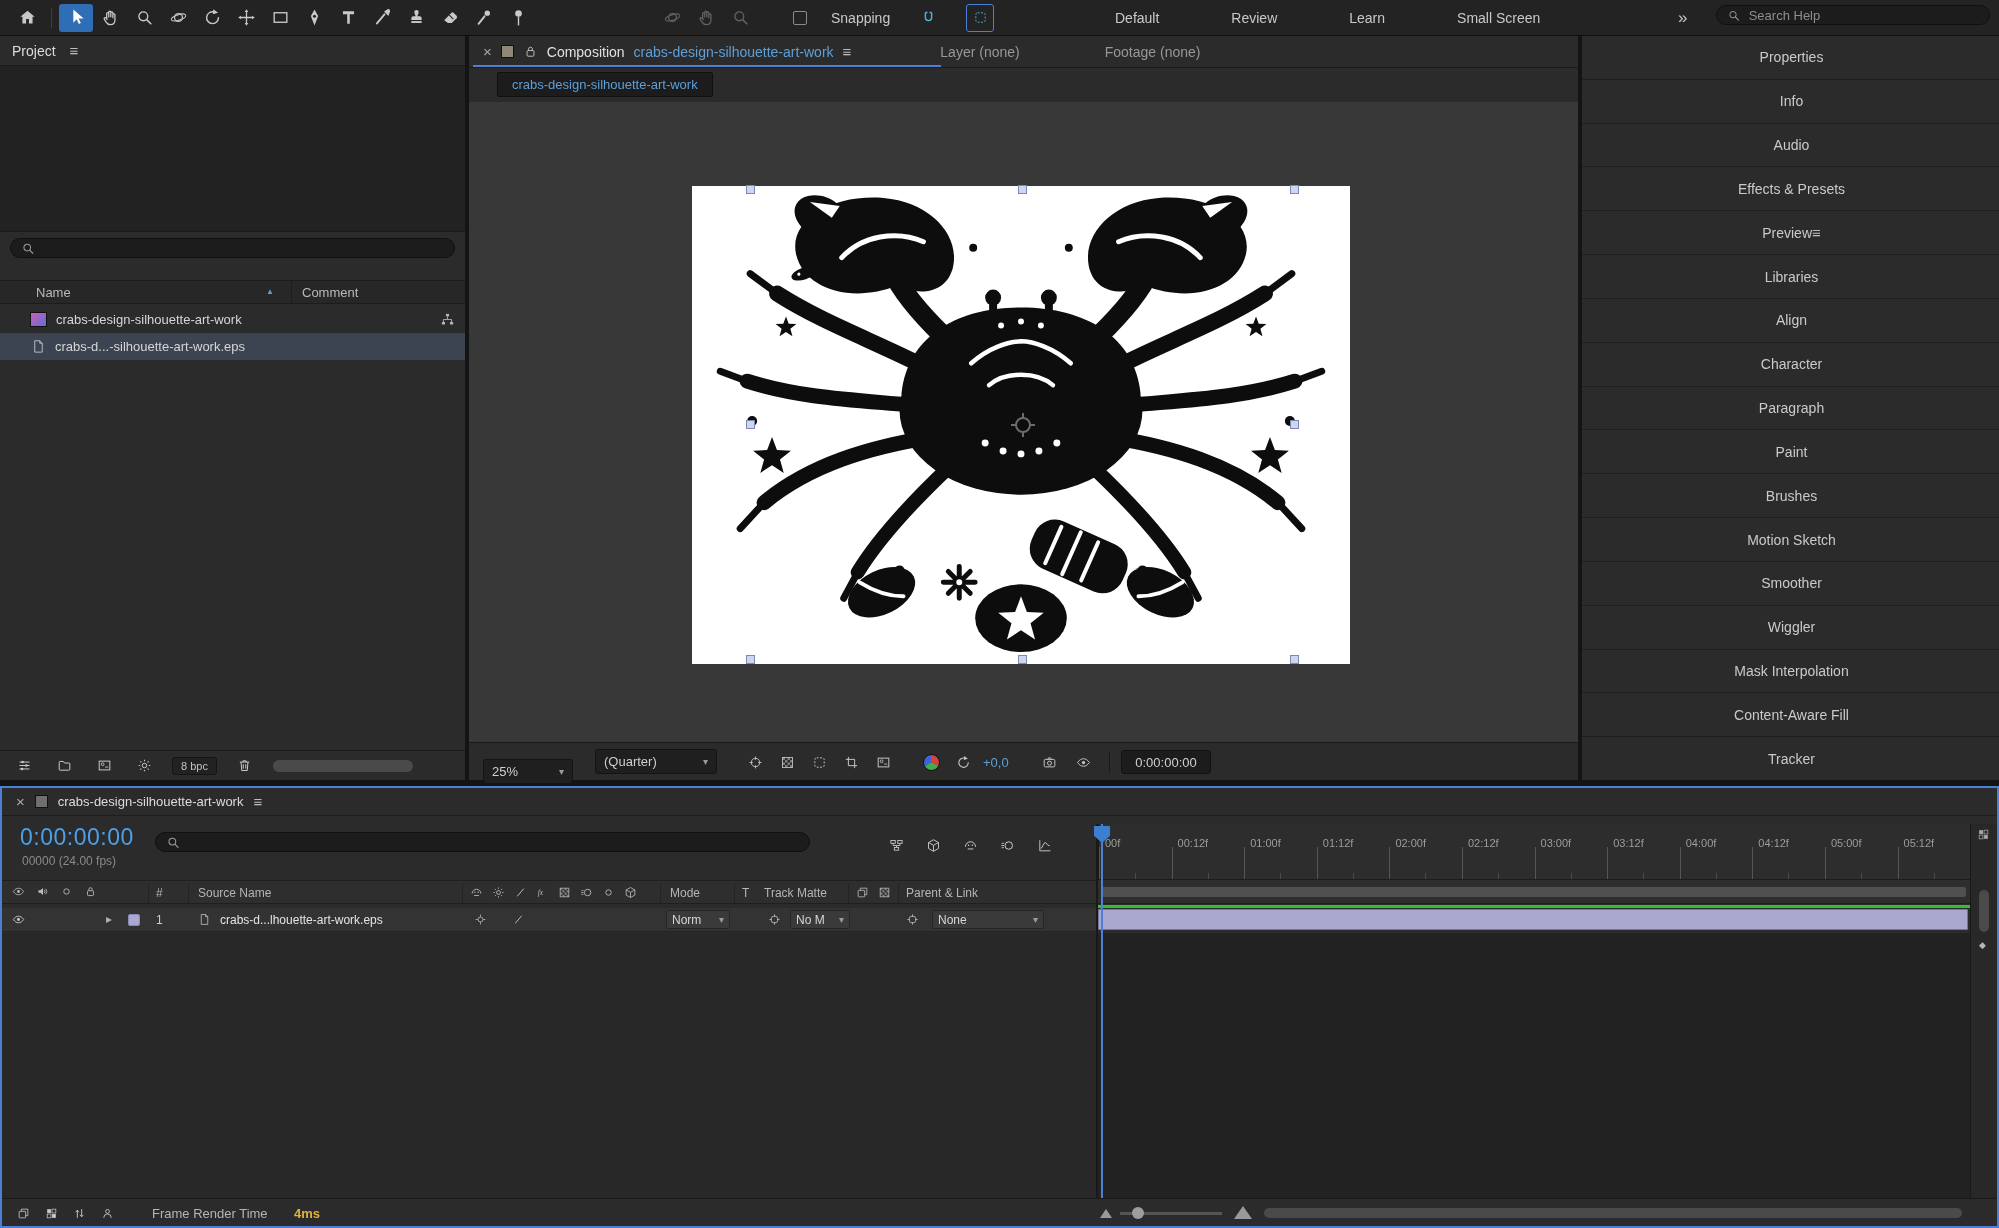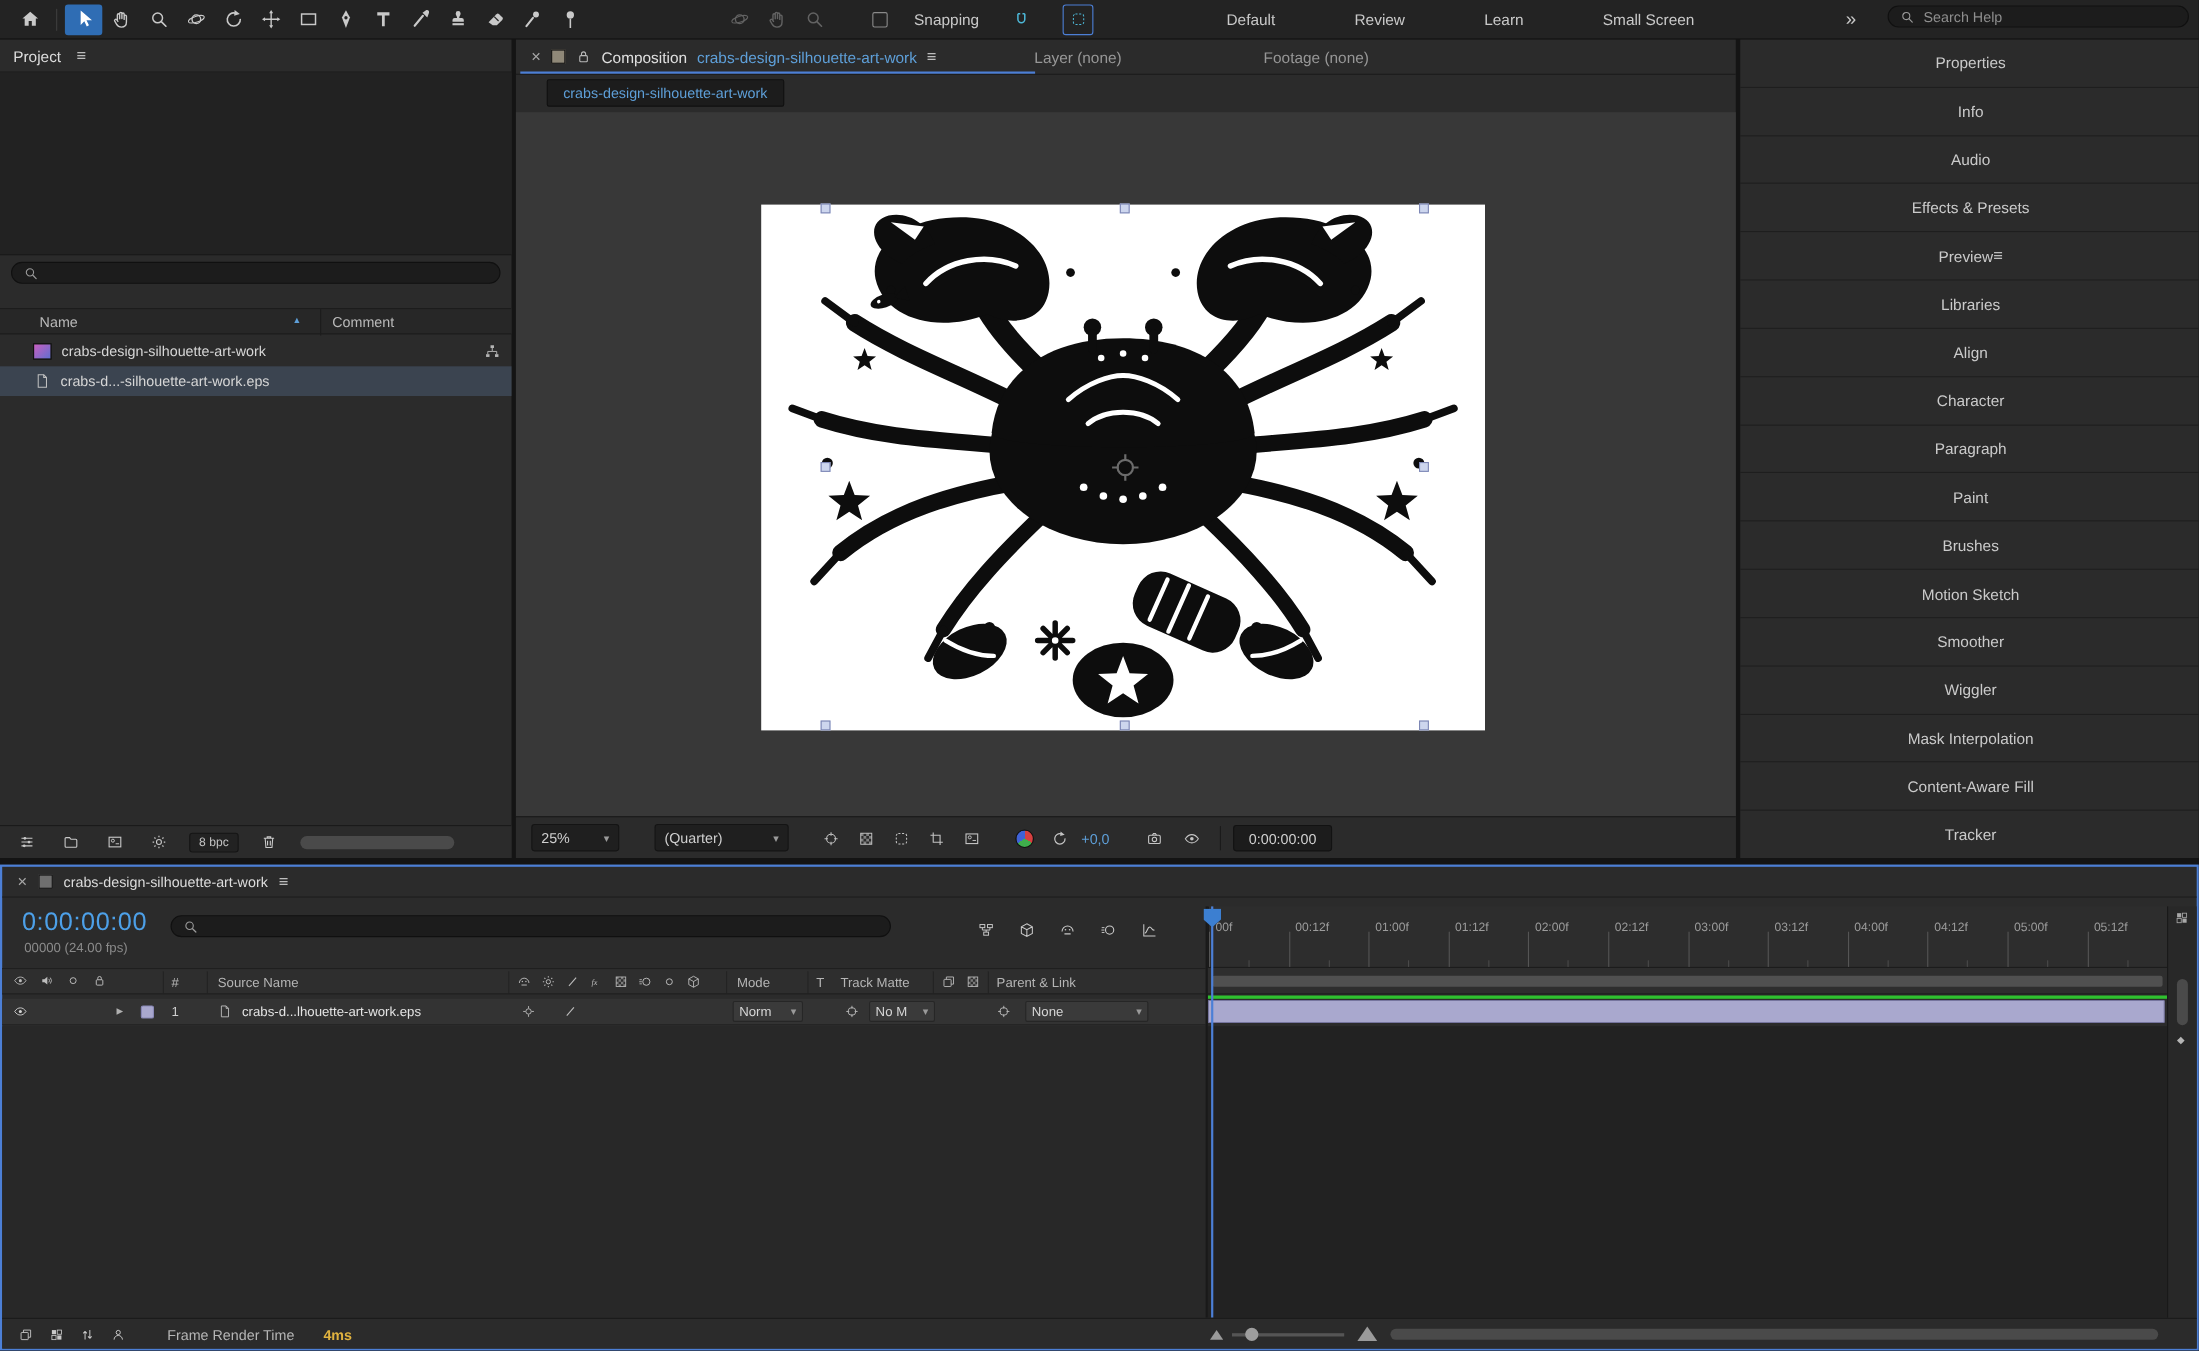--- a/index.html
+++ b/index.html
@@ -459,21 +459,21 @@
     <div class="vp-tabs">
       <span style="color:#a8a8a8;font-size:15px">×</span>
       <span class="paneltag"></span>
       <svg class="ic sm" style="color:#b9b9b9">
           <use href="#s-lock"></use>
         </svg>
       <span style="color:#e0e0e0">Composition</span>
       <span class="blue">crabs-design-silhouette-art-work</span>
       <span class="menu-glyph">≡</span>
       <span class="dimtxt" style="margin-left:80px">Layer (none)</span>
-      <span class="dimtxt" style="margin-left:120px">Footage (none)</span>
+      <span class="dimtxt" style="margin-left:76px">Footage (none)</span>
       <div class="tab-underline"></div>
     </div>
     <div class="navchip">crabs-design-silhouette-art-work</div>
     <div class="vp-view"></div>
     <div id="canvas">
       <svg viewBox="0 0 660 480" width="658" height="478">
         <defs>
           <path id="star5" d="M0 -10 L2.47 -3.4 L9.51 -3.09 L3.99 1.3 L5.88 8.09 L0 4.2 L-5.88 8.09 L-3.99 1.3 L-9.51 -3.09 L-2.47 -3.4 Z"></path>
           <g id="crab-half">
             <g fill="none" stroke="#0d0d0d" stroke-linecap="round">
@@ -566,21 +566,21 @@
     <div class="handle" style="left:277px;top:384px"></div>
     <div class="handle" style="left:821px;top:384px"></div>
     <div class="handle" style="left:277px;top:619px"></div>
     <div class="handle" style="left:549px;top:619px"></div>
     <div class="handle" style="left:821px;top:619px"></div>
     <svg class="abs" style="left:541px;top:376px" width="26" height="26" viewBox="0 0 26 26">
       <circle cx="13" cy="13" r="7" fill="none" stroke="#6b6b6b" stroke-width="2"></circle>
       <path stroke="#6b6b6b" stroke-width="2" d="M13 1v6M13 19v6M1 13h6M19 13h6"></path>
     </svg>
     <div class="vp-bottom">
-      <div class="dd" style="left:14px;top:6px;width:80px">
+      <div class="dd" style="left:14px;top:16px;width:90px">
         <span>25%</span>
         <span class="caret">▾</span>
       </div>
       <div class="dd" style="left:126px;top:6px;width:122px">
         <span>(Quarter)</span>
         <span class="caret">▾</span>
       </div>
       <div class="icbtn" style="left:272px">
           <svg class="ic sm">
             <use href="#s-target"></use>

